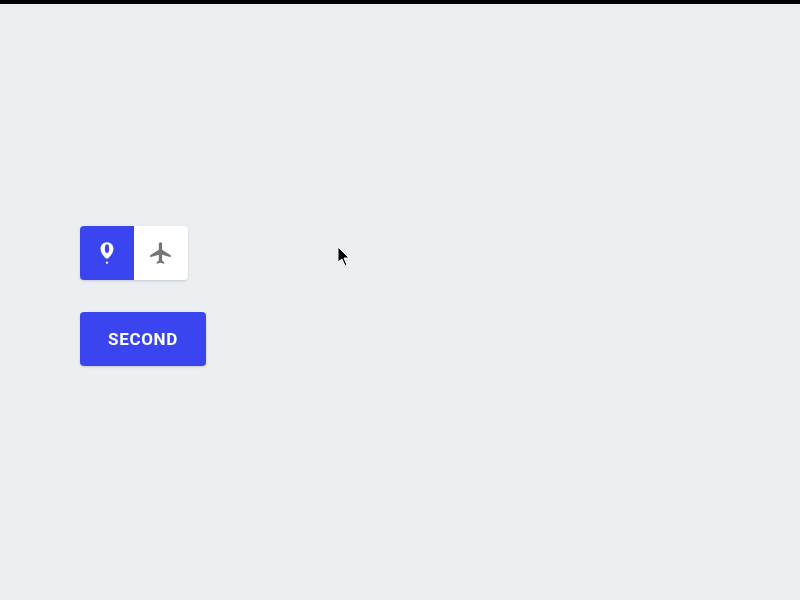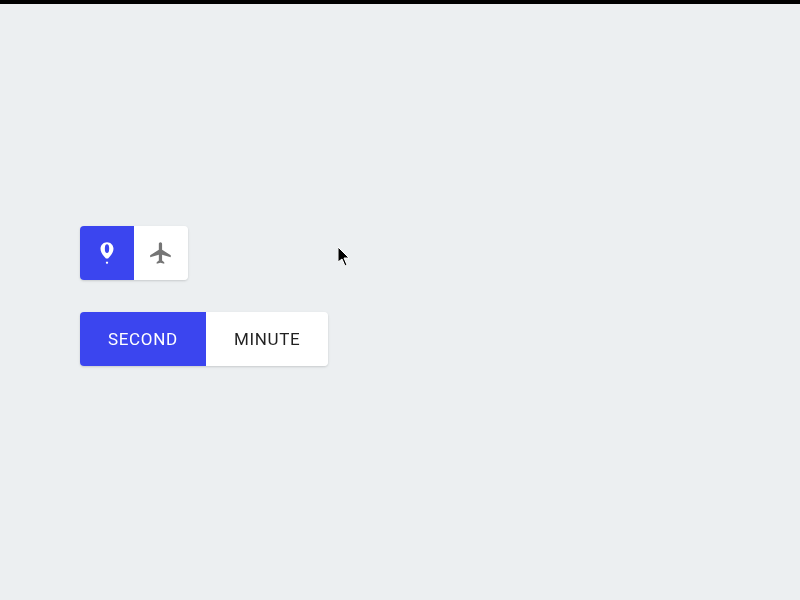--- a/index.html
+++ b/index.html
@@ -39,21 +39,21 @@
     overflow: hidden;
     box-shadow: 0 1px 3px rgba(0,0,0,0.1), 0 1px 2px rgba(0,0,0,0.06);
   }
   .toggle-btn {
     border: none;
     cursor: pointer;
     display: inline-flex;
     align-items: center;
     justify-content: center;
     font-family: inherit;
-    font-weight: 400;
+    font-weight: 700;
     letter-spacing: 0.04em;
     background: #fff;
     color: rgba(0,0,0,0.87);
     padding: 0;
   }
   .toggle-btn.icon {
     width: 54px;
     height: 54px;
   }
   .toggle-btn.text {
@@ -104,23 +104,20 @@
             <path d="M21 16v-2l-8-5V3.5c0-.83-.67-1.5-1.5-1.5S10 2.67 10 3.5V9l-8 5v2l8-2.5V19l-2 1.5V22l3.5-1 3.5 1v-1.5L13 19v-5.5l8 2.5z"></path>
           </svg>
         </span>
       </button>
     </div>
 
     <div class="toggle-group">
       <button class="toggle-btn text selected">
         <span>SECOND</span>
       </button>
-      <button class="toggle-btn text">
-        <span>MINUTE</span>
-      </button>
     </div>
 
   </div>
 
   <div class="cursor">
     <svg viewBox="0 0 14 20" width="14" height="20">
       <path d="M0 0 L0 15 L4 12 L7 19 L9 18 L6 11 L11 11 Z" fill="#000" stroke="#fff" stroke-width="1"></path>
     </svg>
   </div>
 

